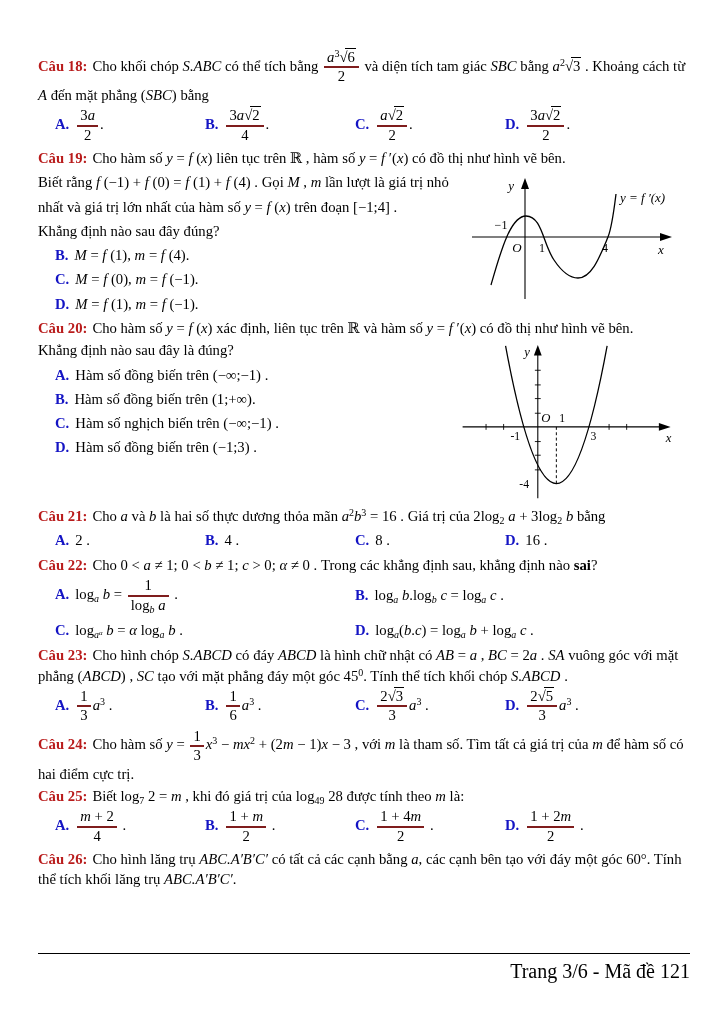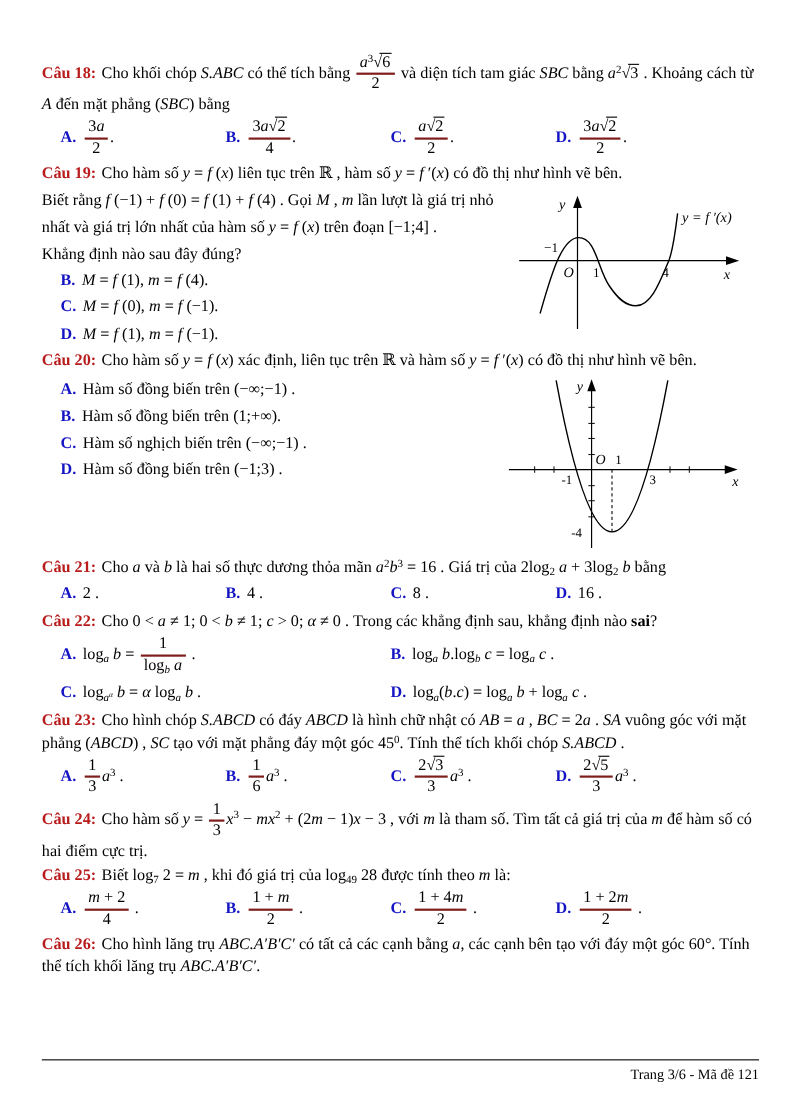--- a/index.html
+++ b/index.html
@@ -29,21 +29,21 @@
   .q20left{width:418px;}
   .q20right{flex:1;display:flex;justify-content:center;align-items:flex-start;}
   .ax{stroke:#000;stroke-width:1.1;}
   .tk{stroke:#000;stroke-width:0.9;}
   .cv{fill:none;stroke:#000;stroke-width:1.3;}
   .dsh{stroke:#000;stroke-width:1;stroke-dasharray:3,2.5;fill:none;}
   .arw{fill:#000;}
   .gt{font-family:"Liberation Serif",serif;font-size:12px;}
   .gti{font-family:"Liberation Serif",serif;font-size:13px;font-style:italic;}
   .footer{position:absolute;left:38px;right:24px;bottom:24px;border-top:1px solid #000;
-          padding-top:4px;text-align:right;font-size:13px;}
+          padding-top:4px;text-align:right;font-size:20px;}
 </style>
 </head>
 <body>
 
 <div class="page">
 
   <div class="q">
     <p class="qp"><span class="qlabel">Câu 18:</span><span>Cho khối chóp <span class="mi">S.ABC</span> có thể tích bằng <span class="fr"><span class="n"><span class="mi">a</span><sup>3</sup><span class="sq">√<span class="rad">6</span></span></span><span class="d">2</span></span> và diện tích tam giác <span class="mi">SBC</span> bằng <span class="mi">a</span><sup>2</sup><span class="sq">√<span class="rad">3</span></span> . Khoảng cách từ <span class="mi">A</span> đến mặt phẳng (<span class="mi">SBC</span>) bằng</span></p>
     <div class="row4">
       <span class="opt"><b class="olab">A.</b><span><span class="fr"><span class="n">3<span class="mi">a</span></span><span class="d">2</span></span>.</span></span>
@@ -77,20 +77,21 @@
       <span class="opt"><b class="olab">B.</b><span><span class="mi">M</span> = <span class="mi">f</span> (1), <span class="mi">m</span> = <span class="mi">f</span> (4).</span></span>
       <span class="opt"><b class="olab">C.</b><span><span class="mi">M</span> = <span class="mi">f</span> (0), <span class="mi">m</span> = <span class="mi">f</span> (−1).</span></span>
       <span class="opt"><b class="olab">D.</b><span><span class="mi">M</span> = <span class="mi">f</span> (1), <span class="mi">m</span> = <span class="mi">f</span> (−1).</span></span>
     </div>
   </div>
 
   <div class="q" style="clear:both;">
     <p class="qp"><span class="qlabel">Câu 20:</span><span>Cho hàm số <span class="mi">y</span> = <span class="mi">f</span> (<span class="mi">x</span>) xác định, liên tục trên ℝ và hàm số <span class="mi">y</span> = <span class="mi">f</span> ′(<span class="mi">x</span>) có đồ thị như hình vẽ bên.</span></p>
     <div class="q20row">
       <div class="q20left">
+        <p class="qp">Khẳng định nào sau đây là đúng?</p>
         <div class="stack">
           <span class="opt"><b class="olab">A.</b><span>Hàm số đồng biến trên (−∞;−1) .</span></span>
           <span class="opt"><b class="olab">B.</b><span>Hàm số đồng biến trên (1;+∞).</span></span>
           <span class="opt"><b class="olab">C.</b><span>Hàm số nghịch biến trên (−∞;−1) .</span></span>
           <span class="opt"><b class="olab">D.</b><span>Hàm số đồng biến trên (−1;3) .</span></span>
         </div>
       </div>
       <div class="q20right">
         <svg width="238" height="166" viewBox="0 0 238 170">
           <line class="ax" x1="8" y1="89" x2="212" y2="89"></line>

